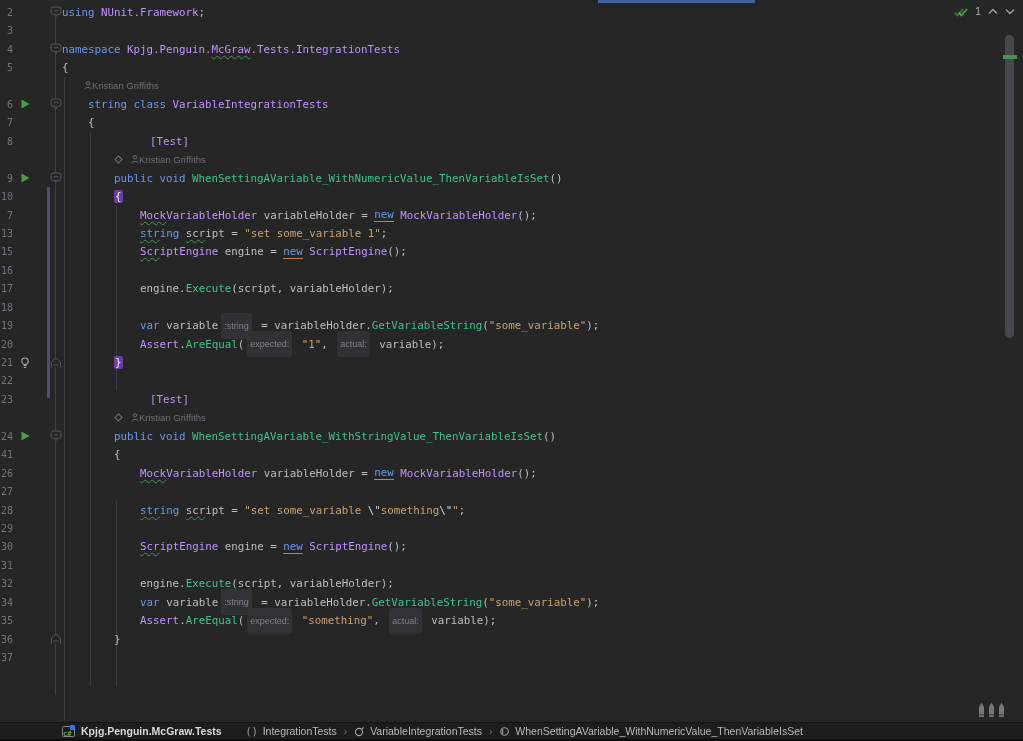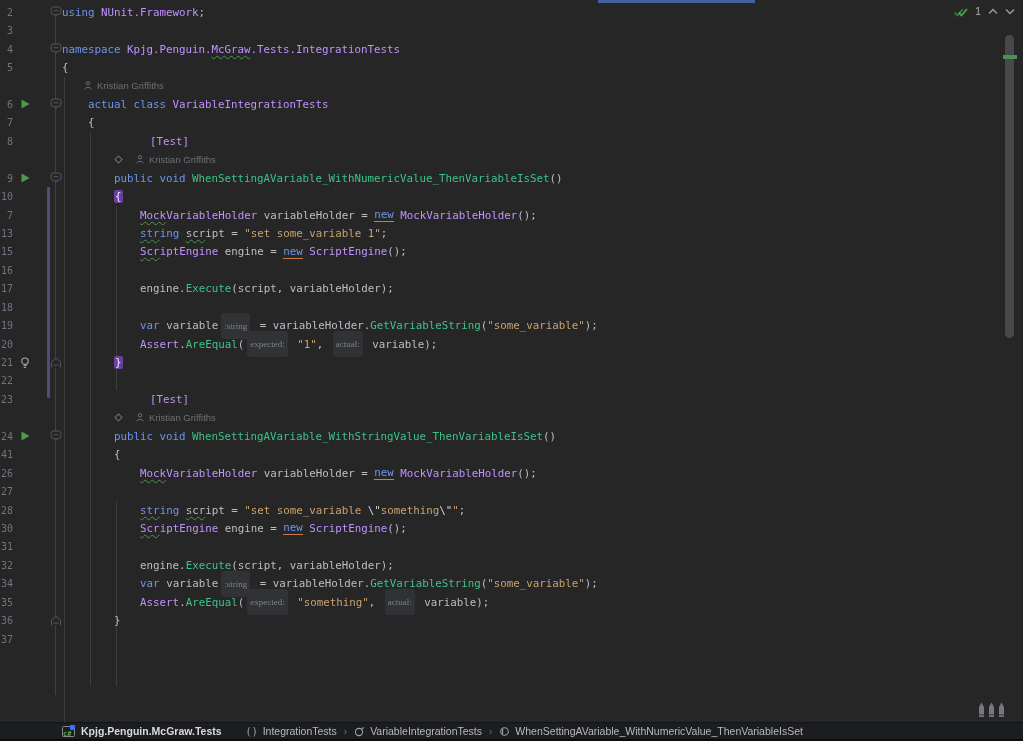--- a/index.html
+++ b/index.html
@@ -25,23 +25,23 @@
   .kw{color:#6C95EB;}
   .ty{color:#C191FF;}
   .at{color:#BE93F0;margin-left:36px;}
   .mth{color:#3CC389;}
   .str{color:#C9A26D;}
   .esc{color:#CED0D6;}
   .pl{color:#BCBEC4;}
   .sq{text-decoration:underline;text-decoration-style:wavy;text-decoration-color:#4C9152;text-decoration-thickness:1px;text-underline-offset:2px;}
   .un{border-bottom:1px solid #C77D45;}
   .bh{background:#6B3FA0;color:#EFEAF7;border-radius:2px;padding:0 1px;}
-  .inl{font-size:9px;color:#7E828A;background:#303236;border-radius:3px;padding:8px 3px;margin:0 3px;font-family:Liberation Serif, serif;}
-  
-  .annot{position:absolute;top:0;height:18.45px;display:flex;align-items:center;gap:5px;color:#6C7076;font-size:9.5px;font-family:"Liberation Sans",sans-serif;}
+  .inl{font-size:9px;color:#7E828A;background:#303236;border-radius:3px;padding:8px 3px;margin:0 3px;font-family:Liberation Sans, sans-serif;}
+  
+  .annot{position:absolute;top:0;height:18.45px;display:flex;align-items:center;color:#6C7076;font-size:9.5px;font-family:"Liberation Sans",sans-serif;}
   .annot .dmn{margin-right:8px;display:flex;}
   
   .scroll-thumb{position:absolute;left:1005px;top:35px;width:9px;height:303px;background:#47484C;border-radius:4.5px;z-index:4;}
   .stripe-mark{position:absolute;left:1003px;top:55px;width:14px;height:4px;background:#4C9152;z-index:5;}
   .pencils{position:absolute;right:18px;top:702px;display:flex;gap:3px;z-index:6;}
   
   #crumbbar{position:absolute;left:0;top:722px;width:1023px;height:16px;background:#1C1D20;border-top:1px solid #121315;
             display:flex;align-items:center;font-size:10.5px;color:#BCBEC4;z-index:7;}
   #crumbbar .proj{display:flex;align-items:center;gap:6px;margin-left:62px;color:#D8DADE;font-weight:bold;}
   .crumb{display:flex;align-items:center;gap:5px;color:#B7B9BE;}
@@ -81,21 +81,21 @@
         <div class="row"><span class="annot" style="left: 84px;"><span style="display: flex;"><svg width="8" height="9" viewBox="0 0 8 9">
                 <circle cx="4" cy="2.3" r="1.7" fill="none" stroke="#6C7076" stroke-width="1"></circle>
                 <path d="M0.8,8.3 C0.8,5.9 7.2,5.9 7.2,8.3" fill="none" stroke="#6C7076" stroke-width="1"></path>
               </svg></span><span>Kristian Griffiths</span></span></div>
         <div class="row"><span class="ln">6</span><span class="g1"><svg width="9" height="10" viewBox="0 0 9 10">
               <path d="M0.5,0.5 L8.5,5 L0.5,9.5 Z" fill="#4E9B4E"></path>
             </svg></span><span class="g2"><svg width="12" height="12" viewBox="0 0 12 12">
               <rect x="1" y="1" width="10" height="7.5" rx="2.5" fill="#262627" stroke="#54575C" stroke-width="1"></rect>
               <path d="M4.5,8.5 L6,10.5 L7.5,8.5" fill="#262627" stroke="#54575C" stroke-width="1"></path>
               <line x1="3.5" y1="4.75" x2="8.5" y2="4.75" stroke="#54575C" stroke-width="1"></line>
-            </svg></span><span class="codeln" style="padding-left: 26.04px;"><span class="kw">actual class </span><span class="ty">VariableIntegrationTests</span></span></div>
+            </svg></span><span class="codeln" style="padding-left: 26.04px;"><span class="kw">string class </span><span class="ty">VariableIntegrationTests</span></span></div>
         <div class="row"><span class="ln">7</span><span class="g1"></span><span class="g2"></span><span class="codeln" style="padding-left: 26.04px;"><span class="pl">{</span></span></div>
         <div class="row"><span class="ln">8</span><span class="g1"></span><span class="g2"></span><span class="codeln" style="padding-left: 52.08px;"><span class="at">[Test]</span></span></div>
         <div class="row"><span class="annot" style="left: 114px;"><span class="dmn"><svg width="9" height="9" viewBox="0 0 9 9">
                 <rect x="2" y="2" width="5" height="5" fill="none" stroke="#6C7076" stroke-width="1" transform="rotate(45 4.5 4.5)"></rect>
               </svg></span><span style="display: flex;"><svg width="8" height="9" viewBox="0 0 8 9">
                 <circle cx="4" cy="2.3" r="1.7" fill="none" stroke="#6C7076" stroke-width="1"></circle>
                 <path d="M0.8,8.3 C0.8,5.9 7.2,5.9 7.2,8.3" fill="none" stroke="#6C7076" stroke-width="1"></path>
               </svg></span><span>Kristian Griffiths</span></span></div>
         <div class="row"><span class="ln">9</span><span class="g1"><svg width="9" height="10" viewBox="0 0 9 10">
               <path d="M0.5,0.5 L8.5,5 L0.5,9.5 Z" fill="#4E9B4E"></path>
@@ -133,20 +133,21 @@
               <path d="M0.5,0.5 L8.5,5 L0.5,9.5 Z" fill="#4E9B4E"></path>
             </svg></span><span class="g2"><svg width="12" height="12" viewBox="0 0 12 12">
               <rect x="1" y="1" width="10" height="7.5" rx="2.5" fill="#262627" stroke="#54575C" stroke-width="1"></rect>
               <path d="M4.5,8.5 L6,10.5 L7.5,8.5" fill="#262627" stroke="#54575C" stroke-width="1"></path>
               <line x1="3.5" y1="4.75" x2="8.5" y2="4.75" stroke="#54575C" stroke-width="1"></line>
             </svg></span><span class="codeln" style="padding-left: 52.08px;"><span class="kw">public void </span><span class="mth">WhenSettingAVariable_WithStringValue_ThenVariableIsSet</span><span class="pl">()</span></span></div>
         <div class="row"><span class="ln">41</span><span class="g1"></span><span class="g2"></span><span class="codeln" style="padding-left: 52.08px;"><span class="pl">{</span></span></div>
         <div class="row"><span class="ln">26</span><span class="g1"></span><span class="g2"></span><span class="codeln" style="padding-left: 78.12px;"><span class="ty sq">Mock</span><span class="ty">VariableHolder</span><span class="pl"> variableHolder = </span><span class="kw un">new</span><span class="pl"> </span><span class="ty">MockVariableHolder</span><span class="pl">();</span></span></div>
         <div class="row"><span class="ln">27</span><span class="g1"></span><span class="g2"></span><span class="codeln" style="padding-left: 0px;"></span></div>
         <div class="row"><span class="ln">28</span><span class="g1"></span><span class="g2"></span><span class="codeln" style="padding-left: 78.12px;"><span class="kw sq">str</span><span class="kw">ing</span><span class="pl"> </span><span class="pl sq">scr</span><span class="pl">ipt</span><span class="pl"> = </span><span class="str">"set some_variable </span><span class="esc">\"</span><span class="str">something</span><span class="esc">\"</span><span class="str">"</span><span class="pl">;</span></span></div>
+        <div class="row"><span class="ln">29</span><span class="g1"></span><span class="g2"></span><span class="codeln" style="padding-left: 0px;"></span></div>
         <div class="row"><span class="ln">30</span><span class="g1"></span><span class="g2"></span><span class="codeln" style="padding-left: 78.12px;"><span class="ty sq">Scr</span><span class="ty">iptEngine</span><span class="pl"> engine = </span><span class="kw un">new</span><span class="pl"> </span><span class="ty">ScriptEngine</span><span class="pl">();</span></span></div>
         <div class="row"><span class="ln">31</span><span class="g1"></span><span class="g2"></span><span class="codeln" style="padding-left: 0px;"></span></div>
         <div class="row"><span class="ln">32</span><span class="g1"></span><span class="g2"></span><span class="codeln" style="padding-left: 78.12px;"><span class="pl">engine.</span><span class="mth">Execute</span><span class="pl">(script, variableHolder);</span></span></div>
         <div class="row"><span class="ln">34</span><span class="g1"></span><span class="g2"></span><span class="codeln" style="padding-left: 78.12px;"><span class="kw">var</span><span class="pl"> variable</span><span class="inl">:string</span><span class="pl"> = variableHolder.</span><span class="mth">GetVariableString</span><span class="pl">(</span><span class="str">"some_variable"</span><span class="pl">);</span></span></div>
         <div class="row"><span class="ln">35</span><span class="g1"></span><span class="g2"></span><span class="codeln" style="padding-left: 78.12px;"><span class="ty">Assert</span><span class="pl">.</span><span class="mth">AreEqual</span><span class="pl">(</span><span class="inl">expected:</span><span class="pl"> </span><span class="str">"something"</span><span class="pl">, </span><span class="inl">actual:</span><span class="pl"> variable);</span></span></div>
         <div class="row"><span class="ln">36</span><span class="g1"></span><span class="g2"><svg width="12" height="12" viewBox="0 0 12 12">
               <path d="M1.5,10.5 L1.5,5 L6,1 L10.5,5 L10.5,10.5" fill="#262627" stroke="#54575C" stroke-width="1"></path>
               <line x1="3.5" y1="8" x2="8.5" y2="8" stroke="#54575C" stroke-width="1"></line>
             </svg></span><span class="codeln" style="padding-left: 52.08px;"><span class="pl">}</span></span></div>
         <div class="row"><span class="ln">37</span><span class="g1"></span><span class="g2"></span><span class="codeln" style="padding-left: 0px;"></span></div>

